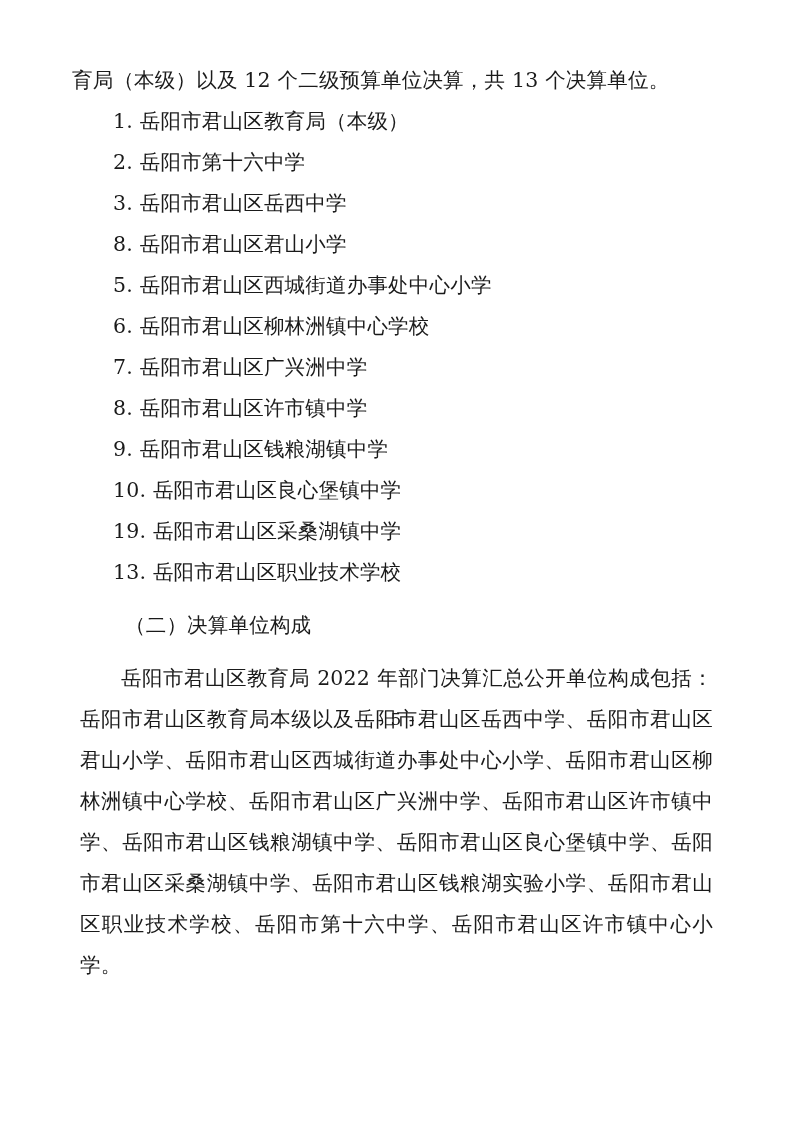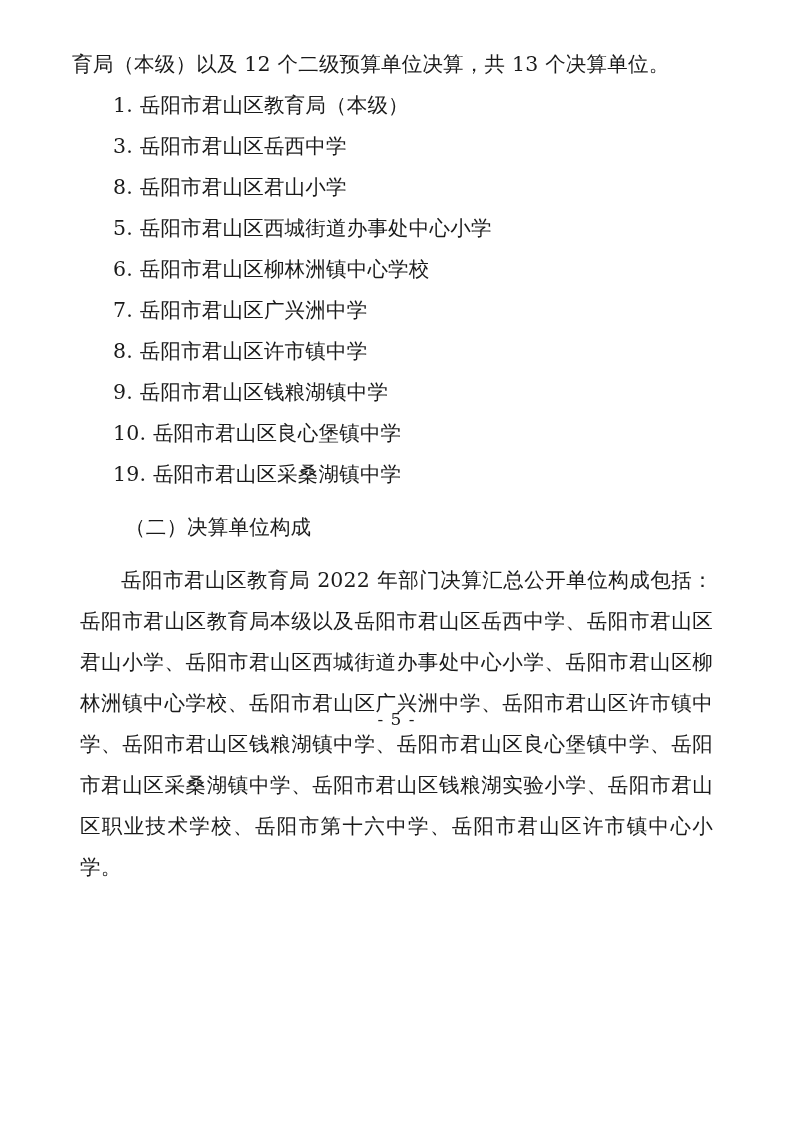--- a/index.html
+++ b/index.html
@@ -12,21 +12,21 @@
     background: #ffffff;
     font-family: "DejaVu Serif", "Liberation Serif", serif;
     color: #1a1a1a;
     overflow: hidden;
   }
   .page {
     position: relative;
     width: 793px;
     height: 799px;
     box-sizing: border-box;
-    padding: 44px 72px 0 72px;
+    padding: 60px 72px 0 72px;
   }
   .doc-body {
     font-size: 20.5px;
     line-height: 41px;
     letter-spacing: 0.2px;
     text-align: justify;
   }
   .para {
     margin: 0 0 0 0;
     text-indent: 0;
@@ -58,29 +58,31 @@
 </style>
 </head>
 <body>
 
 <div class="page">
   <div class="doc-body">
 
     <p class="para">育局（本级）以及 12 个二级预算单位决算，共 13 个决算单位。</p>
 
     <p class="list-item">1. 岳阳市君山区教育局（本级）</p>
+    <p class="list-item">2. 岳阳市第十六中学</p>
     <p class="list-item">3. 岳阳市君山区岳西中学</p>
     <p class="list-item">8. 岳阳市君山区君山小学</p>
     <p class="list-item">5. 岳阳市君山区西城街道办事处中心小学</p>
     <p class="list-item">6. 岳阳市君山区柳林洲镇中心学校</p>
     <p class="list-item">7. 岳阳市君山区广兴洲中学</p>
     <p class="list-item">8. 岳阳市君山区许市镇中学</p>
     <p class="list-item">9. 岳阳市君山区钱粮湖镇中学</p>
     <p class="list-item">10. 岳阳市君山区良心堡镇中学</p>
     <p class="list-item">19. 岳阳市君山区采桑湖镇中学</p>
+    <p class="list-item">13. 岳阳市君山区职业技术学校</p>
 
     <p class="section-head">（二）决算单位构成</p>
 
     <p class="para-indent">岳阳市君山区教育局 2022 年部门决算汇总公开单位构成包括：岳阳市君山区教育局本级以及岳阳市君山区岳西中学、岳阳市君山区君山小学、岳阳市君山区西城街道办事处中心小学、岳阳市君山区柳林洲镇中心学校、岳阳市君山区广兴洲中学、岳阳市君山区许市镇中学、岳阳市君山区钱粮湖镇中学、岳阳市君山区良心堡镇中学、岳阳市君山区采桑湖镇中学、岳阳市君山区钱粮湖实验小学、岳阳市君山区职业技术学校、岳阳市第十六中学、岳阳市君山区许市镇中心小学。</p>
 
   </div>
 
   <div class="footer">- 5 -</div>
 </div>
 

